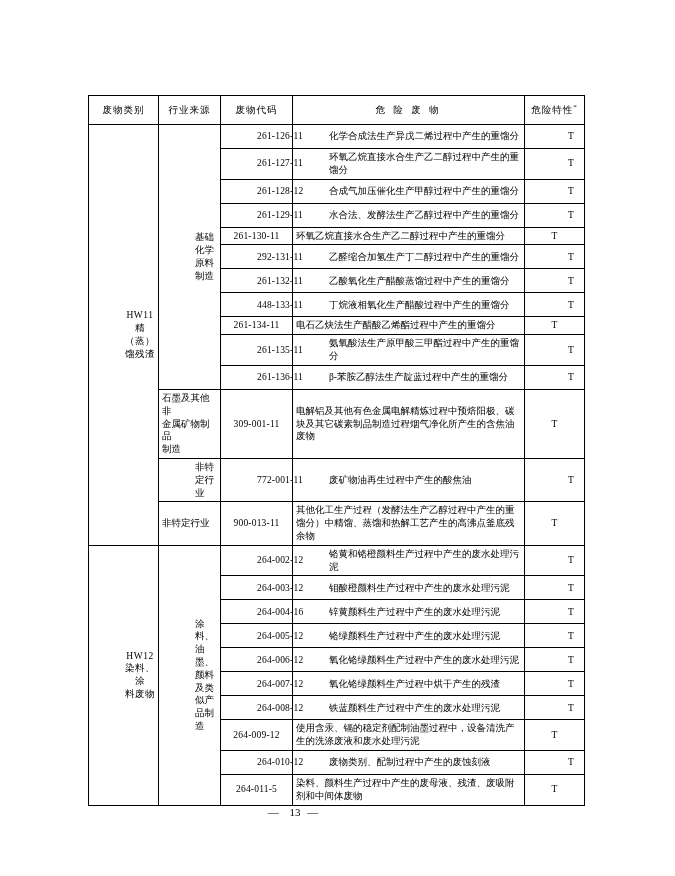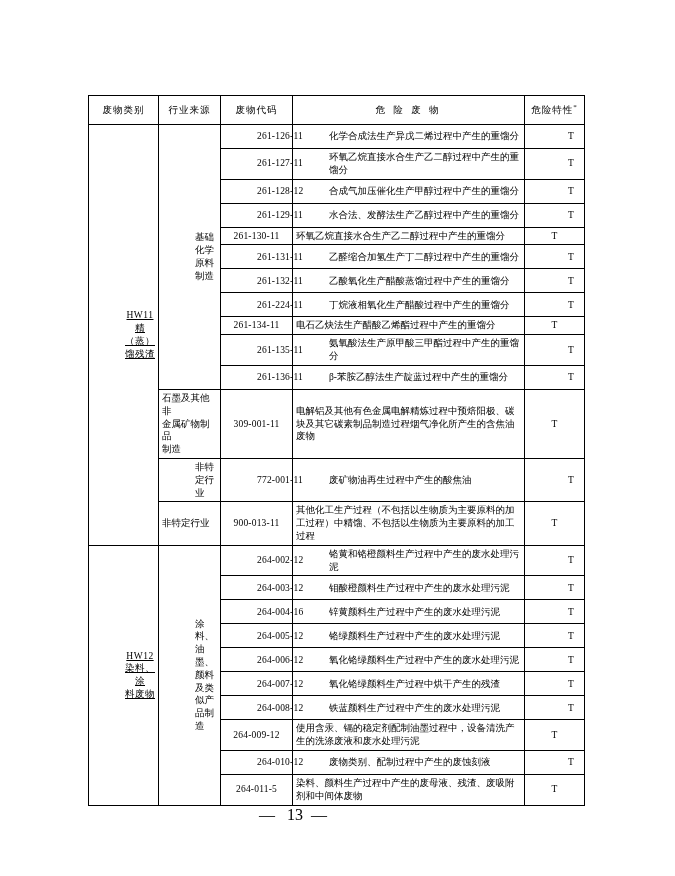--- a/index.html
+++ b/index.html
@@ -56,21 +56,20 @@
     letter-spacing: 1px;
   }
   .hdr-waste {
     letter-spacing: 3px;
   }
   td.cat {
     text-align: center;
     font-size: 10.5px;
     line-height: 1.5;
     letter-spacing: 0.5px;
-    text-decoration: underline;
   }
   td.ind {
     text-align: left;
     font-size: 9.8px;
     line-height: 1.5;
     padding: 2px 6px;
   }
   td.code {
     text-align: center;
     font-size: 10px;
@@ -89,21 +88,21 @@
     font-size: 10px;
   }
   tr.r1 td { height: 19px; padding-left: 36px; }
 
   .page-number {
     position: absolute;
     left: 0;
     top: 806px;
     width: 590px;
     text-align: center;
-    font-size: 16px;
+    font-size: 11px;
     letter-spacing: 4px;
     font-family: "Liberation Serif", "DejaVu Serif", serif;
   }
   .page-number .num {
     letter-spacing: 0;
   }
   .hdr-mark {
     position: relative;
   }
   .hdr-mark sup {
@@ -164,31 +163,31 @@
           <td class="code">261-129-11</td>
           <td class="desc">水合法、发酵法生产乙醇过程中产生的重馏分</td>
           <td class="prop">T</td>
         </tr>
         <tr>
           <td class="code">261-130-11</td>
           <td class="desc">环氧乙烷直接水合生产乙二醇过程中产生的重馏分</td>
           <td class="prop">T</td>
         </tr>
         <tr class="r1">
-          <td class="code">261-131-11</td>
+          <td class="code">292-131-11</td>
           <td class="desc">乙醛缩合加氢生产丁二醇过程中产生的重馏分</td>
           <td class="prop">T</td>
         </tr>
         <tr class="r1">
           <td class="code">261-132-11</td>
           <td class="desc">乙酸氧化生产醋酸蒸馏过程中产生的重馏分</td>
           <td class="prop">T</td>
         </tr>
         <tr class="r1">
-          <td class="code">261-224-11</td>
+          <td class="code">448-133-11</td>
           <td class="desc">丁烷液相氧化生产醋酸过程中产生的重馏分</td>
           <td class="prop">T</td>
         </tr>
         <tr>
           <td class="code">261-134-11</td>
           <td class="desc">电石乙炔法生产醋酸乙烯酯过程中产生的重馏分</td>
           <td class="prop">T</td>
         </tr>
         <tr class="r1">
           <td class="code">261-135-11</td>
@@ -213,21 +212,21 @@
         </tr>
         <tr class="r1">
           <td class="ind">非特定行业</td>
           <td class="code">772-001-11</td>
           <td class="desc">废矿物油再生过程中产生的酸焦油</td>
           <td class="prop">T</td>
         </tr>
         <tr>
           <td class="ind">非特定行业</td>
           <td class="code">900-013-11</td>
-          <td class="desc">其他化工生产过程（不包括以生物质为主要原料的加工过程）中精馏、不包括以生物质为主要原料的加工过程</td>
+          <td class="desc">其他化工生产过程（发酵法生产乙醇过程中产生的重馏分）中精馏、蒸馏和热解工艺产生的高沸点釜底残余物</td>
           <td class="prop">T</td>
         </tr>
 
         <tr class="r1">
           <td class="cat" rowspan="10">
             <div>HW12</div>
             <div>染料、涂</div>
             <div>料废物</div>
           </td>
           <td class="ind" rowspan="10">

